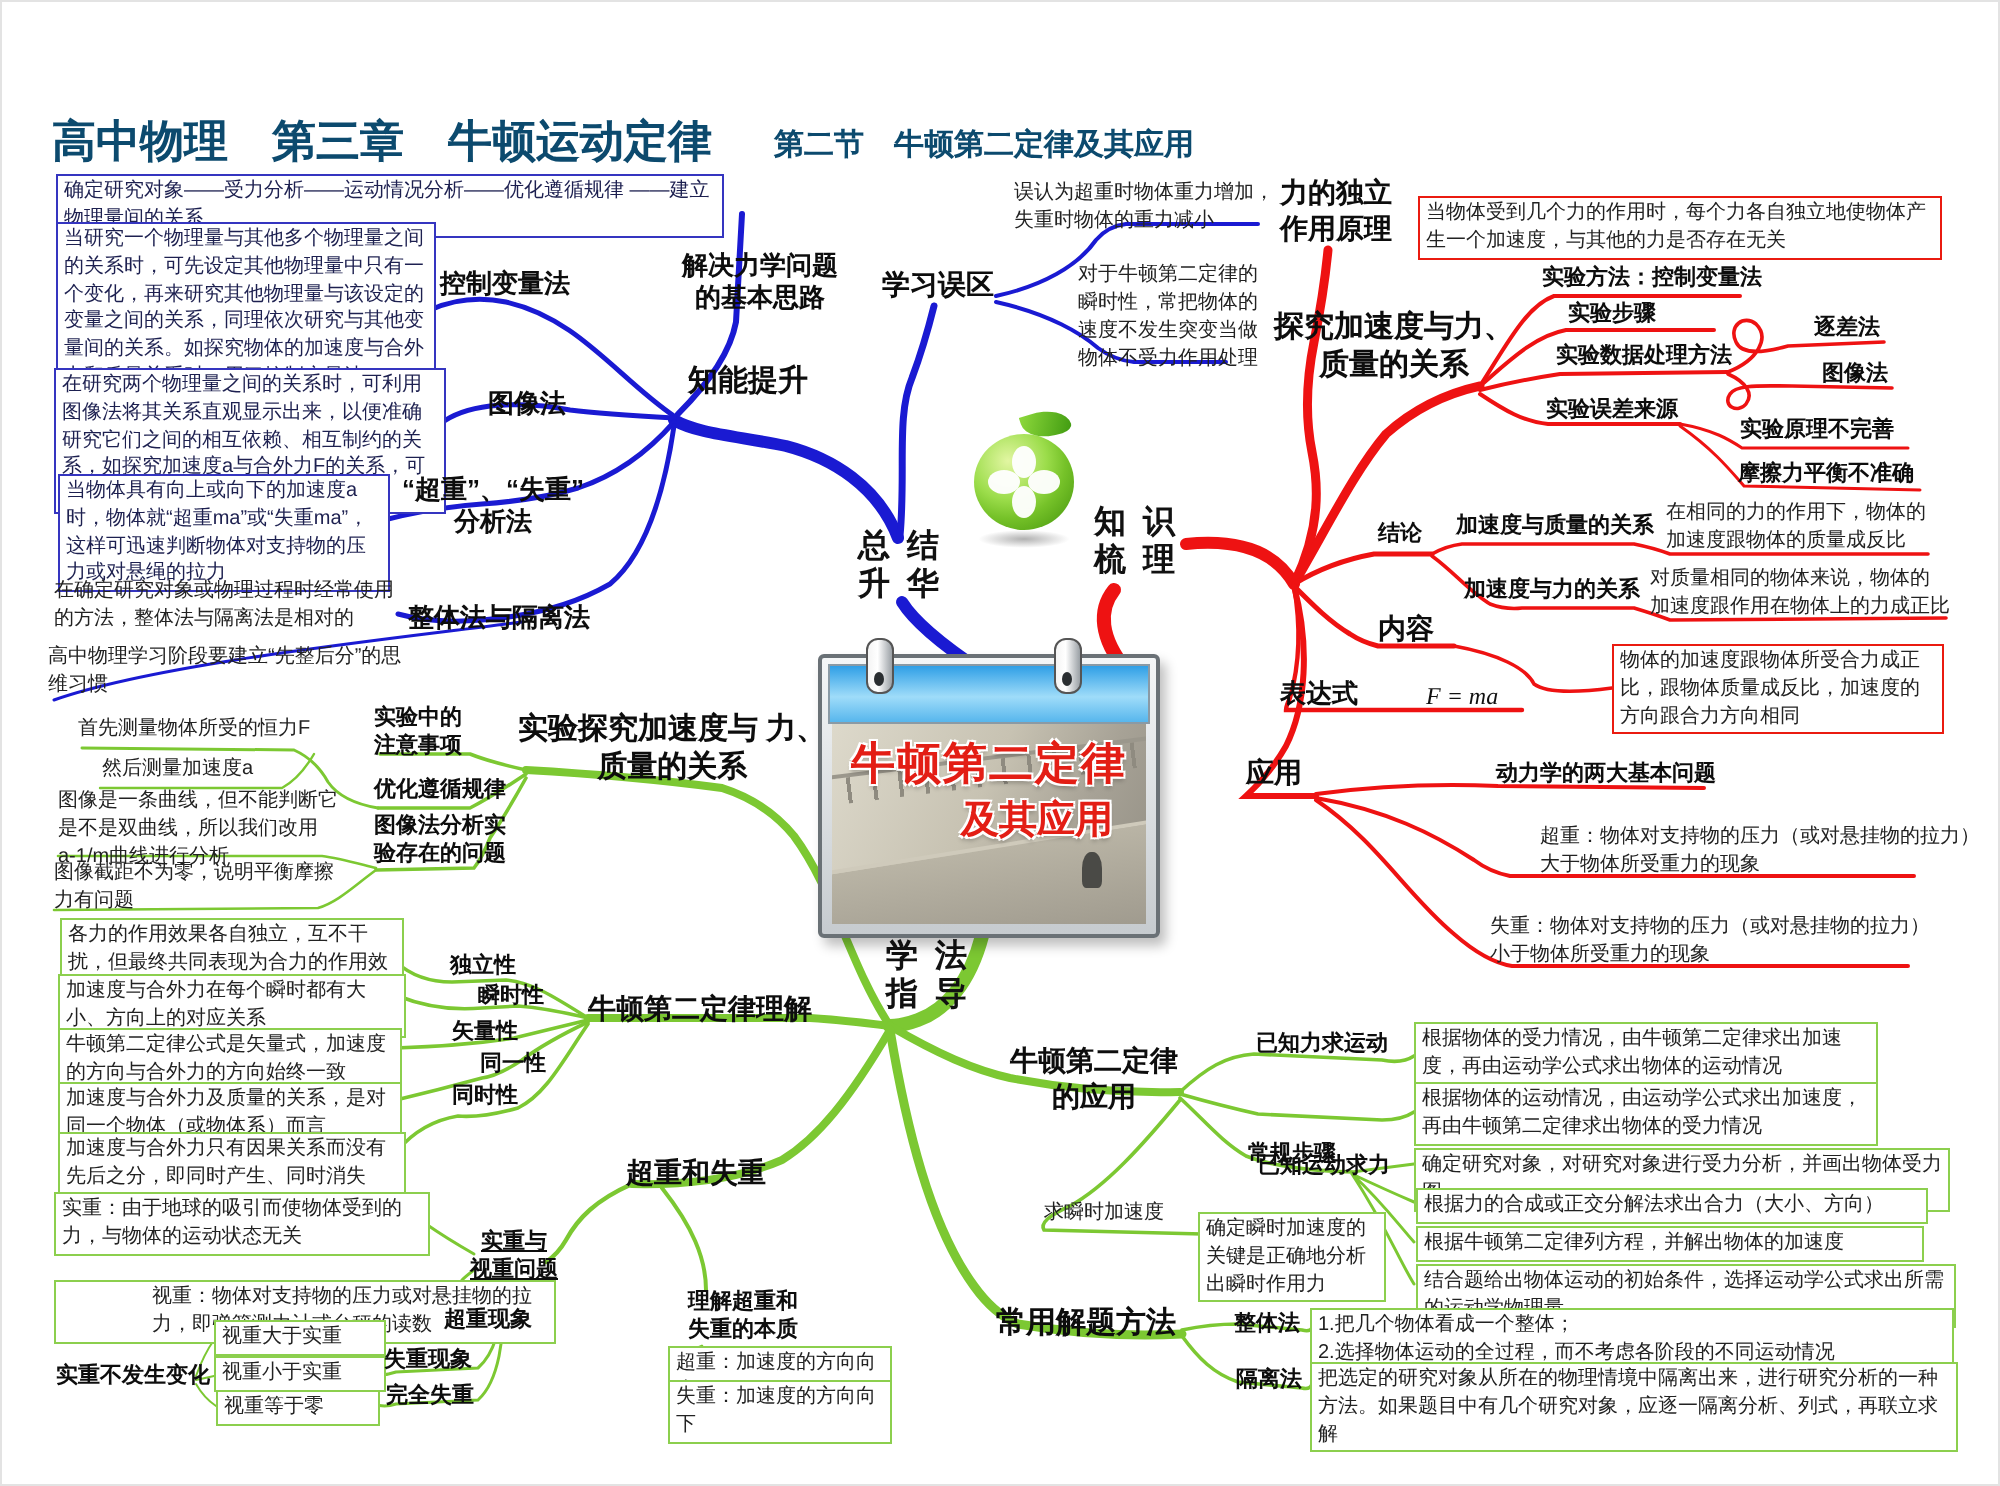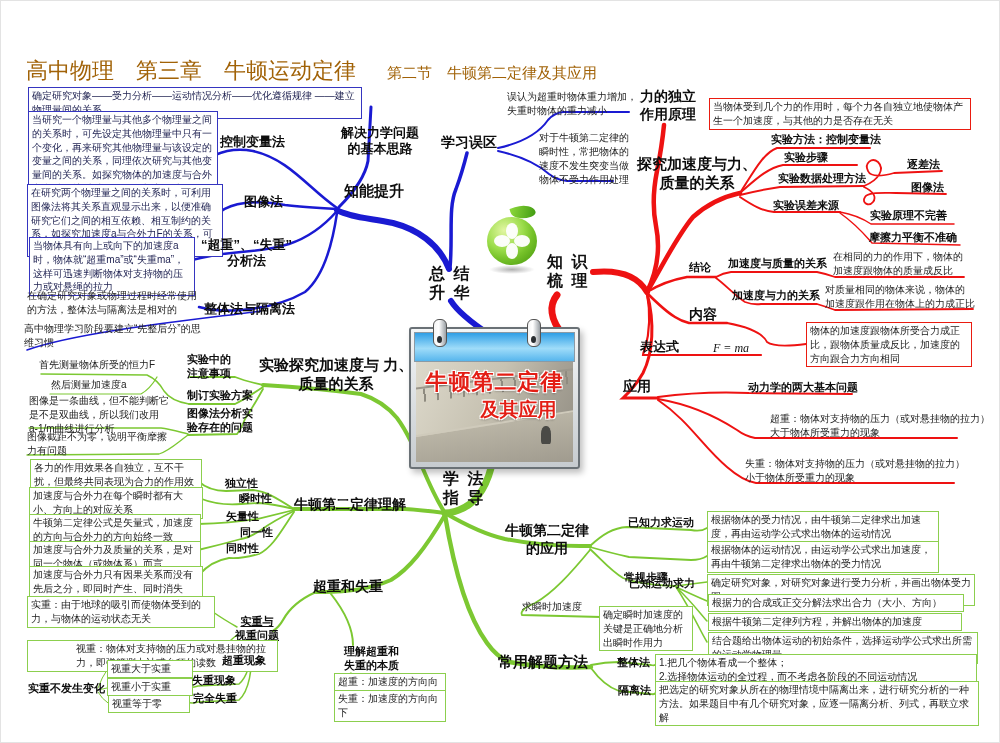--- a/index.html
+++ b/index.html
@@ -1,19 +1,19 @@
 <!DOCTYPE html>
 <html><head>
 <meta charset="utf-8">
 <style>
   html,body{margin:0;padding:0;background:#fff;}
   #stage{position:relative;width:1000px;height:743px;background:#fff;overflow:hidden;
          font-family:"Liberation Sans","DejaVu Sans",sans-serif;border:1px solid #e3e3e3;box-sizing:border-box;}
   .node{position:absolute;color:#111;white-space:pre-line;line-height:1.25;}
-  .ttl{font-weight:normal;color:#a16207;}
+  .ttl{font-weight:bold;color:#0c4a6e;}
   .lbl{font-weight:bold;color:#0d0d0d;}
   .ctr{text-align:center;}
   .box{position:absolute;background:#fff;border:1px solid;padding:1px 3px;font-size:10px;
        line-height:1.38;color:#222;white-space:pre-line;}
   .b-blue{border-color:#3535c0;color:#1d2050;}
   .b-red{border-color:#ea1b10;}
   .b-green{border-color:#8ccf4e;}
   .txt{position:absolute;font-size:10px;line-height:1.4;color:#222;white-space:pre-line;}
   .root{font-size:16px;font-weight:bold;line-height:1.2;text-align:center;letter-spacing:2px;}
   svg.lines{position:absolute;left:0;top:0;}
@@ -188,21 +188,21 @@
   <div class="node lbl" style="left:747px;top:380px;font-size:11px;">动力学的两大基本问题</div>
   <div class="txt" style="left:746px;top:411px;margin-left:23px;">超重：物体对支持物的压力（或对悬挂物的拉力）
 大于物体所受重力的现象</div>
   <div class="txt" style="left:744px;top:456px;">失重：物体对支持物的压力（或对悬挂物的拉力）
 小于物体所受重力的现象</div>
 
   <div class="node lbl ctr" style="left:258px;top:355px;font-size:15px;">实验探究加速度与 力、
 质量的关系</div>
   <div class="node lbl" style="left:186px;top:352px;font-size:11px;">实验中的
 注意事项</div>
-  <div class="node lbl" style="left:186px;top:388px;font-size:11px;">制订实验方案</div>
+  <div class="node lbl" style="left:186px;top:388px;font-size:11px;">优化遵循规律</div>
   <div class="txt" style="left:38px;top:357px;">首先测量物体所受的恒力F</div>
   <div class="txt" style="left:50px;top:377px;">然后测量加速度a</div>
   <div class="node lbl" style="left:186px;top:406px;font-size:11px;">图像法分析实
 验存在的问题</div>
   <div class="txt" style="left:28px;top:393px;">图像是一条曲线，但不能判断它
 是不是双曲线，所以我们改用
 a-1/m曲线进行分析</div>
   <div class="txt" style="left:26px;top:429px;">图像截距不为零，说明平衡摩擦
 力有问题</div>
 

